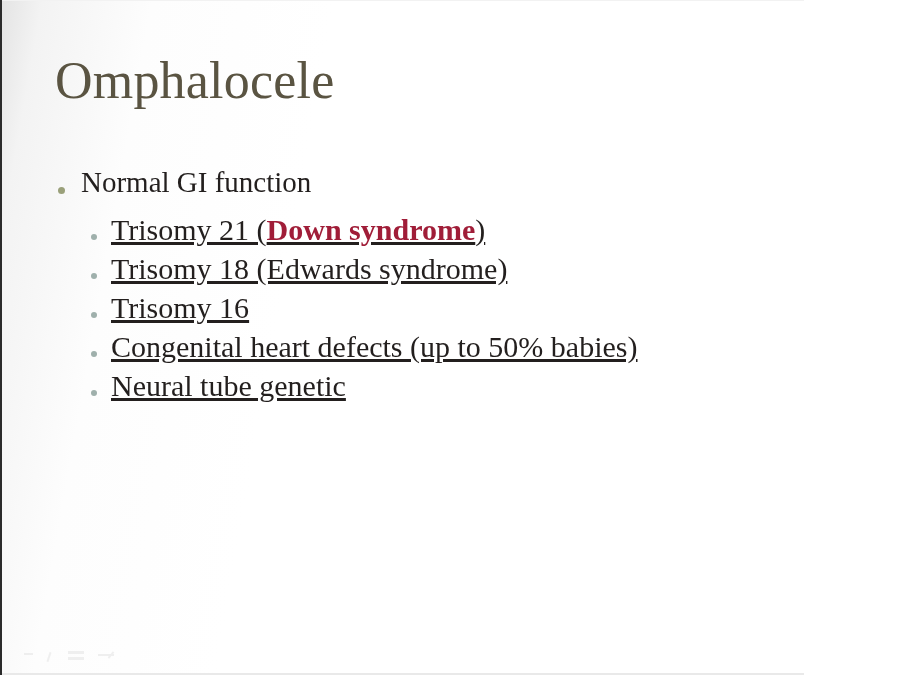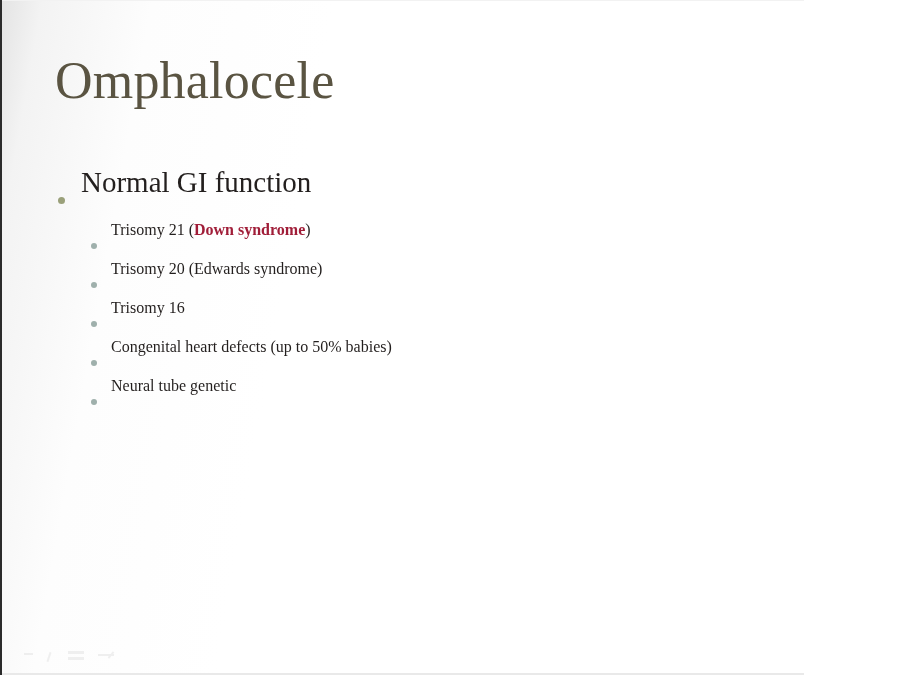--- a/index.html
+++ b/index.html
@@ -86,21 +86,21 @@
   
   .body-list {
     position: absolute;
     left: 58px;
     top: 160px;
     width: 740px;
   }
   .li {
     position: relative;
     display: flex;
-    align-items: flex-end;
+    align-items: center;
   }
   .li .bullet {
     flex: 0 0 auto;
     display: inline-block;
     border-radius: 50%;
   }
   .li .txt {
     flex: 1 1 auto;
     color: #231f1e;
     white-space: nowrap;
@@ -125,22 +125,23 @@
   .lvl2 {
     margin-left: 33px;
   }
   .lvl2 .bullet {
     width: 6px; height: 6px;
     background: #9fb0ac;
     margin-top: 14px;
     margin-right: 14px;
   }
   .lvl2 .txt {
-    font-size: 16px;
+    font-size: 30px;
     line-height: 39px;
+    text-decoration: underline;
   }
 
   .emph {
     color: #a01d38;
     font-weight: bold;
   }
 
   
   .ghosts {
     position: absolute;
@@ -189,21 +190,21 @@
     </div>
 
 
     <div class="li lvl2">
       <span class="bullet"></span>
       <span class="txt"><span>Trisomy 21 (</span><span class="emph">Down syndrome</span><span>)</span></span>
     </div>
 
     <div class="li lvl2">
       <span class="bullet"></span>
-      <span class="txt">Trisomy 20 (Edwards syndrome)</span>
+      <span class="txt">Trisomy 18 (Edwards syndrome)</span>
     </div>
 
     <div class="li lvl2">
       <span class="bullet"></span>
       <span class="txt">Trisomy 16</span>
     </div>
 
 
     <div class="li lvl2">
       <span class="bullet"></span>

